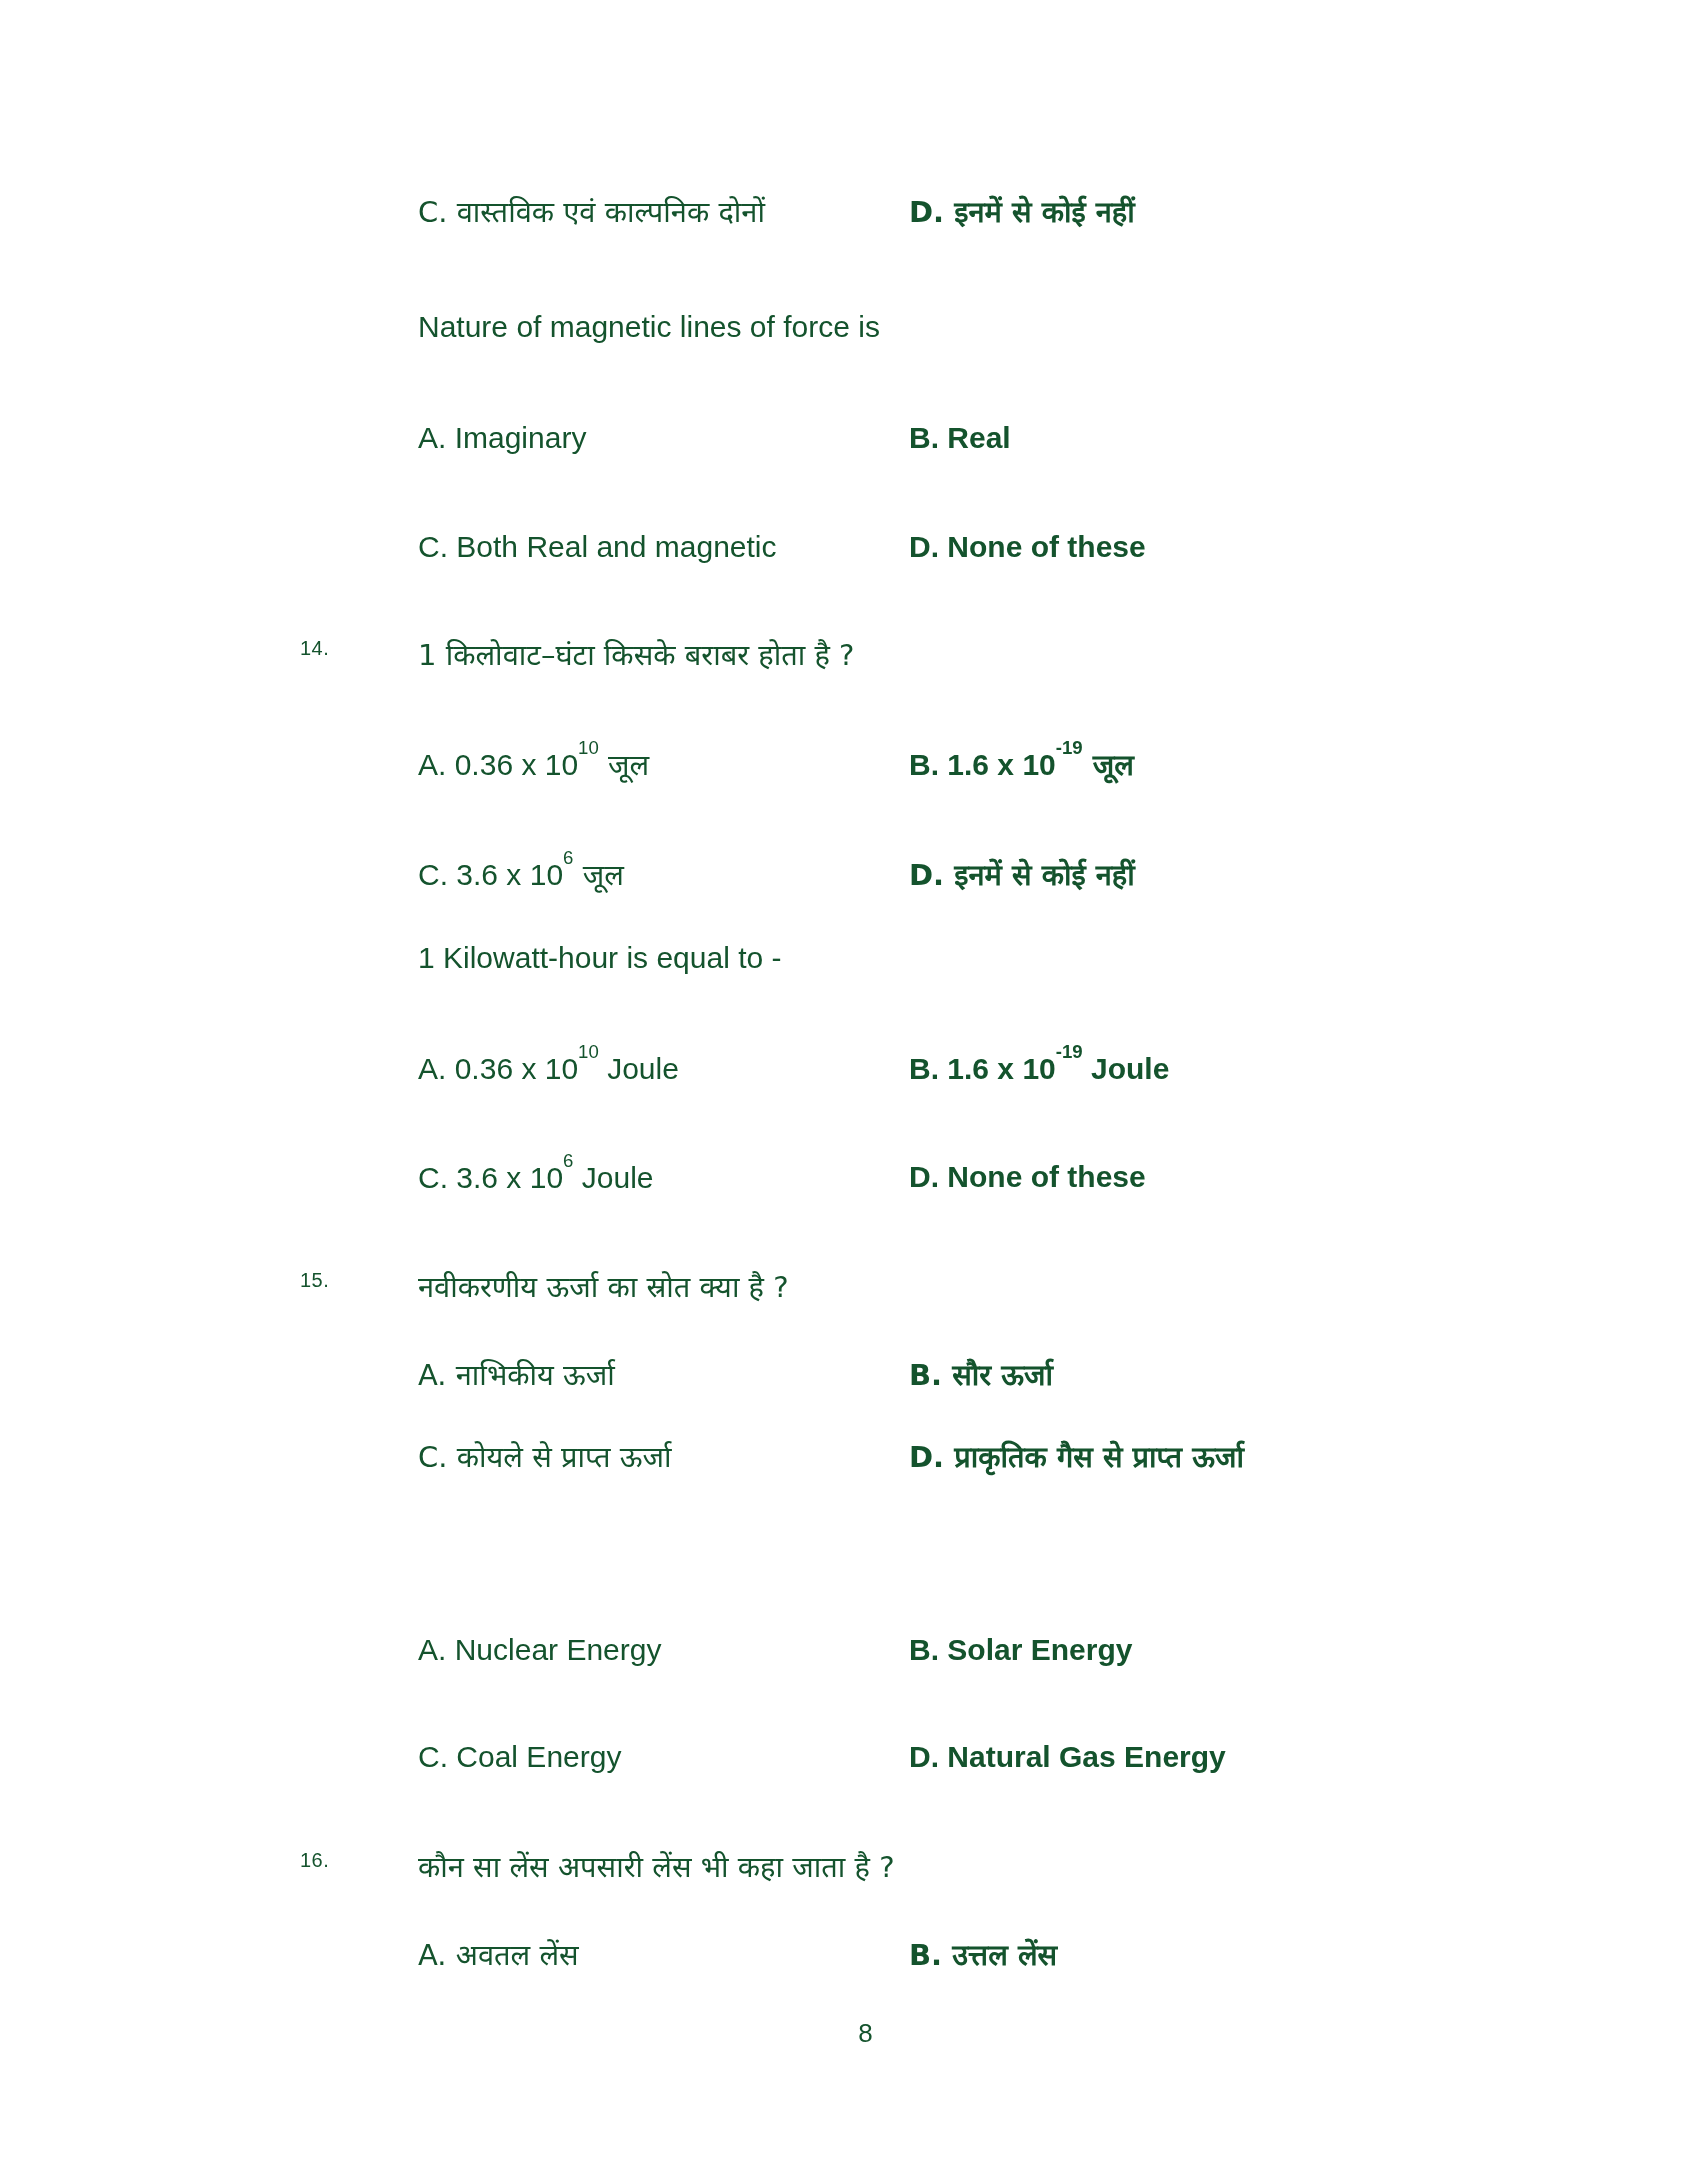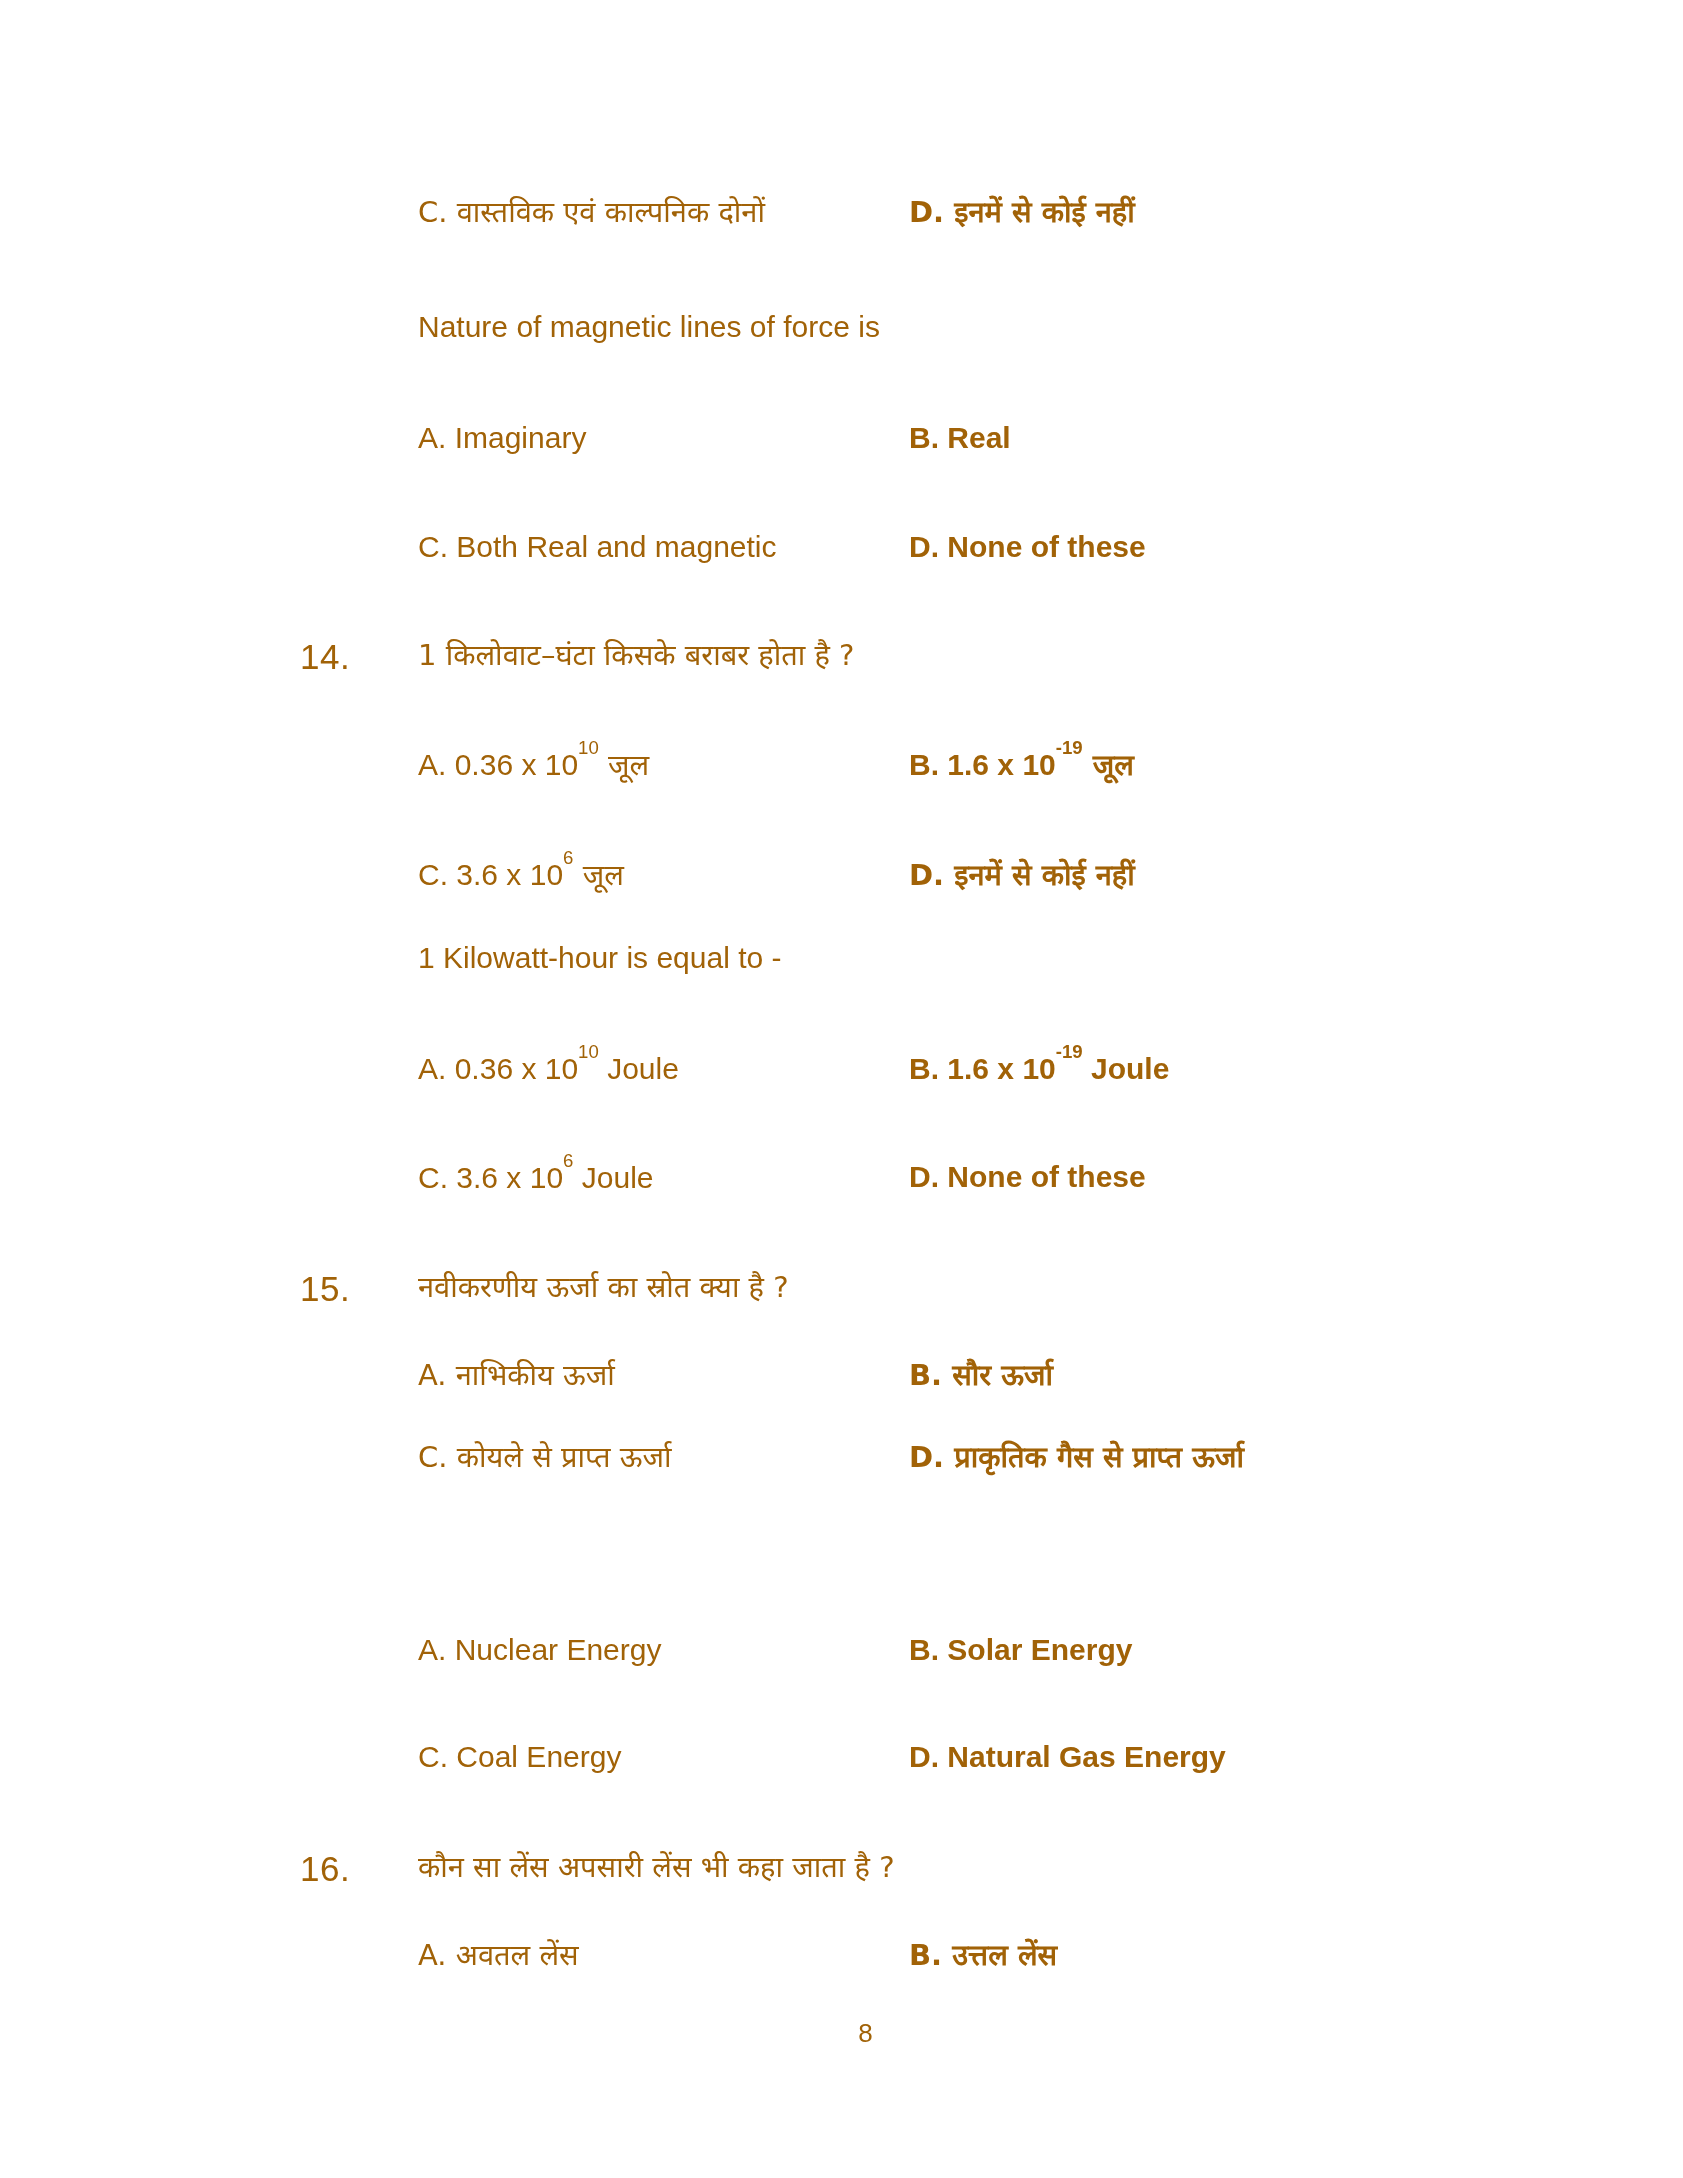--- a/index.html
+++ b/index.html
@@ -6,37 +6,37 @@
     margin: 0;
     padding: 0;
     background: #e8e8e8;
   }
   .page {
     position: relative;
     width: 1683px;
     height: 2178px;
     margin: 0 auto;
     background: #ffffff;
-    color: #a16207;
+    color: #14532d;
     font-family: "Liberation Sans", "DejaVu Sans", sans-serif;
     font-size: 30px;
     overflow: hidden;
   }
   .row {
     position: absolute;
     left: 0;
     width: 100%;
     height: 44px;
     white-space: nowrap;
   }
   .num {
     position: absolute;
     left: 300px;
     top: 3px;
-    font-size: 35px;
+    font-size: 20px;
     letter-spacing: 0.5px;
   }
   .c1 {
     position: absolute;
     left: 418px;
     top: 0;
   }
   .c2 {
     position: absolute;
     left: 909px;

